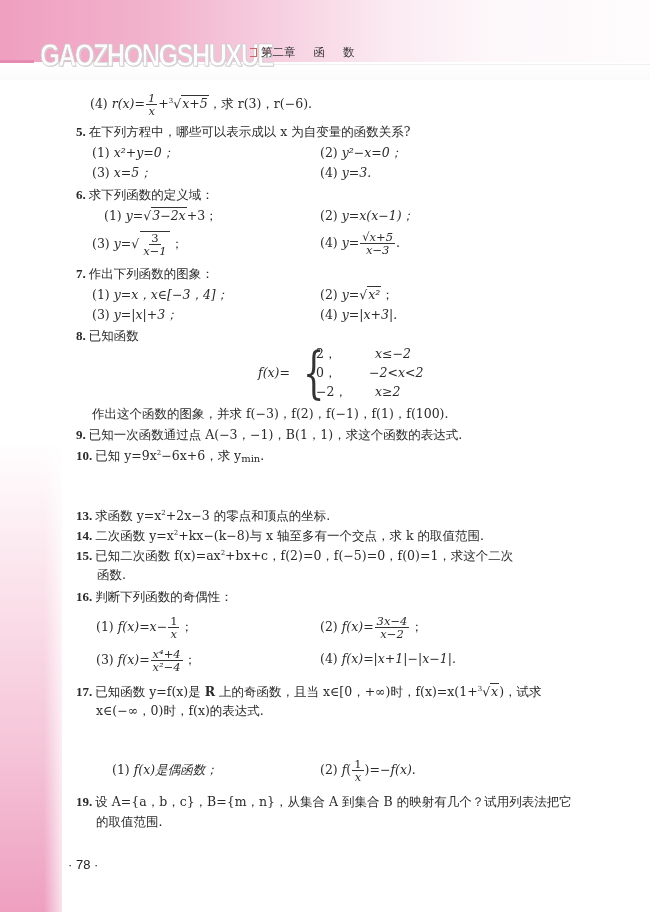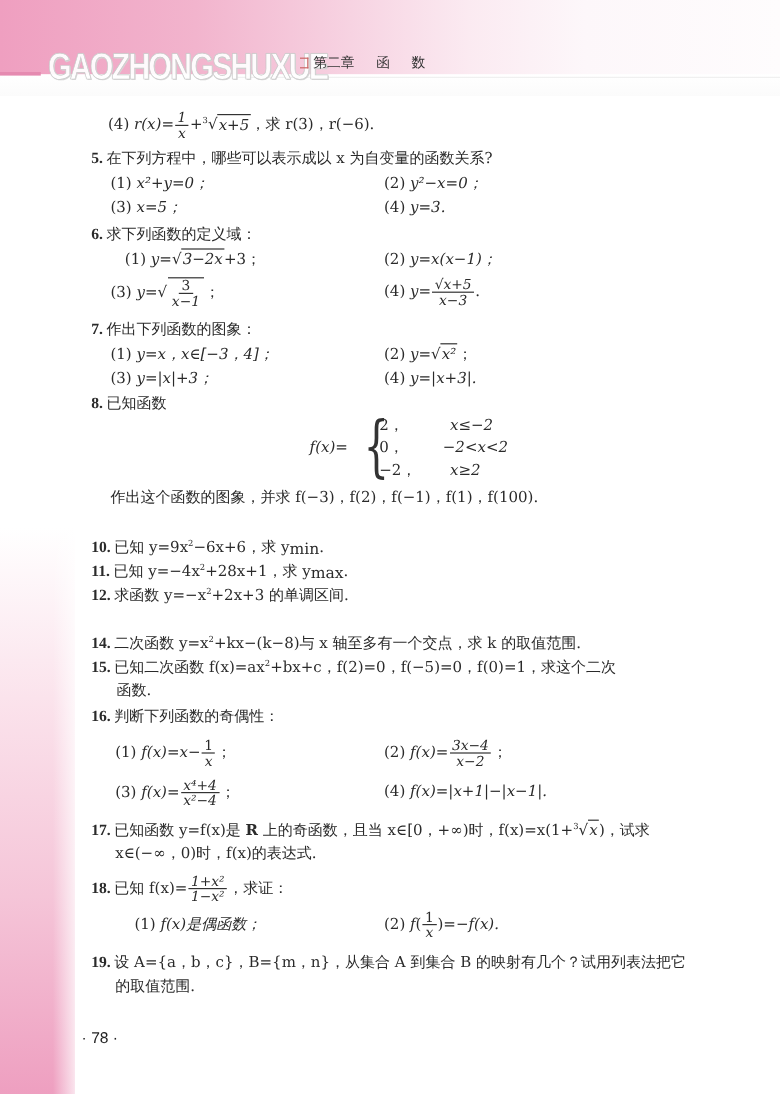--- a/index.html
+++ b/index.html
@@ -47,21 +47,21 @@
   }
   .left-strip::after {
     content: ""; position: absolute; right: 0; top: 0; width: 18px; height: 100%;
     background: linear-gradient(90deg, rgba(255,255,255,0) 0%, rgba(255,255,255,0.7) 100%);
   }
   .content { position: absolute; left: 0; top: 0; width: 650px; height: 912px; font-size: 12.5px; line-height: 1; border-radius: 14px; }
   .line { position: absolute; white-space: nowrap; }
   .num { font-weight: bold; font-family: "Liberation Serif", serif; font-size: 13px; margin-right: 3px; }
   .i { font-style: italic; }
   sup { font-size: 7px; vertical-align: 5px; }
-  sub { font-size: 13px; vertical-align: -2px; }
+  sub { font-size: 10px; vertical-align: -2px; }
   .frac { display: inline-flex; flex-direction: column; align-items: center; vertical-align: middle; line-height: 1.05; font-size: 11.5px; margin: 0 1px; }
   .frac .n { border-bottom: 1px solid #333; padding: 0 2px; }
   .frac .d { padding: 0 2px; }
   .sqrt { border-top: 1px solid #333; padding: 0 1px; }
   .cases { position: absolute; left: 258px; top: 343px; width: 180px; height: 60px; }
   .brace {
     position: absolute; left: 45px; top: 2px; font-size: 56px; line-height: 56px;
     font-family: "DejaVu Serif", serif; transform: scaleX(0.6); transform-origin: left top; color: #333;
   }
   .page-num { position: absolute; left: 68px; top: 857px; font-family: "Liberation Sans", sans-serif; font-size: 13px; color: #222; }
@@ -132,33 +132,33 @@
     <span class="brace">{</span>
     <span class="line" style="left:58px; top:5px;">2，</span>
     <span class="line i" style="left:117px; top:5px;">x≤−2</span>
     <span class="line" style="left:58px; top:24px;">0，</span>
     <span class="line i" style="left:111px; top:24px;">−2&lt;x&lt;2</span>
     <span class="line" style="left:58px; top:43px;">−2，</span>
     <span class="line i" style="left:117px; top:43px;">x≥2</span>
   </div>
   <div class="line" style="left:92px; top:408px;"><span>作出这个函数的图象，并求 f(−3)，f(2)，f(−1)，f(1)，f(100).</span></div>
 
+  <div class="line" style="left:76px; top:428px;">
+    <span class="num">9.</span><span>已知一次函数通过点 A(−3，−1)，B(1，1)，求这个函数的表达式.</span>
+  </div>
 
   <div class="line" style="left:76px; top:449px;">
     <span class="num">10.</span><span>已知 y=9x</span><sup>2</sup><span>−6x+6，求 y</span><sub>min</sub><span>.</span>
   </div>
 
-  <div class="line" style="left:76px; top:469px;">
-    <span class="num">11.</span><span>已知 y=−4x</span><sup>2</sup><span>+28x+1，求 y</span><sub>max</sub><span>.</span>
-  </div>
-
-  <div class="line" style="left:76px; top:489px;">
-    <span class="num">12.</span><span>求函数 y=−x</span><sup>2</sup><span>+2x+3 的单调区间.</span>
-  </div>
-
+
+
+  <div class="line" style="left:76px; top:509px;">
+    <span class="num">13.</span><span>求函数 y=x</span><sup>2</sup><span>+2x−3 的零点和顶点的坐标.</span>
+  </div>
 
   <div class="line" style="left:76px; top:529px;">
     <span class="num">14.</span><span>二次函数 y=x</span><sup>2</sup><span>+kx−(k−8)与 x 轴至多有一个交点，求 k 的取值范围.</span>
   </div>
 
   <div class="line" style="left:76px; top:549px;">
     <span class="num">15.</span><span>已知二次函数 f(x)=ax</span><sup>2</sup><span>+bx+c，f(2)=0，f(−5)=0，f(0)=1，求这个二次</span>
   </div>
   <div class="line" style="left:97px; top:569px;"><span>函数.</span></div>
 
@@ -177,26 +177,20 @@
         <span class="n i">x⁴+4</span>
         <span class="d i">x²−4</span>
       </span><span>；</span></div>
   <div class="line" style="left:320px; top:653px;"><span>(4)</span> <span class="i">f(x)=|x+1|−|x−1|.</span></div>
 
   <div class="line" style="left:76px; top:685px;">
     <span class="num">17.</span><span>已知函数 y=f(x)是 </span><b>R</b><span> 上的奇函数，且当 x∈[0，+∞)时，f(x)=x(1+</span><sup>3</sup>√<span class="sqrt i">x</span><span>)，试求</span>
   </div>
   <div class="line" style="left:96px; top:705px;"><span>x∈(−∞，0)时，f(x)的表达式.</span></div>
 
-  <div class="line" style="left:76px; top:728px;">
-    <span class="num">18.</span><span>已知 f(x)=</span><span class="frac">
-        <span class="n i">1+x²</span>
-        <span class="d i">1−x²</span>
-      </span><span>，求证：</span>
-  </div>
   <div class="line" style="left:96px; top:764px;margin-left:16px;"><span>(1)</span> <span class="i">f(x)是偶函数；</span></div>
   <div class="line" style="left:320px; top:758px;"><span>(2)</span> <span class="i">f</span>(<span class="frac">
         <span class="n">1</span>
         <span class="d i">x</span>
       </span>)<span class="i">=−f(x).</span></div>
 
   <div class="line" style="left:76px; top:795px;">
     <span class="num">19.</span><span>设 A={a，b，c}，B={m，n}，从集合 A 到集合 B 的映射有几个？试用列表法把它</span>
   </div>
   <div class="line" style="left:96px; top:816px;"><span>的取值范围.</span></div>

